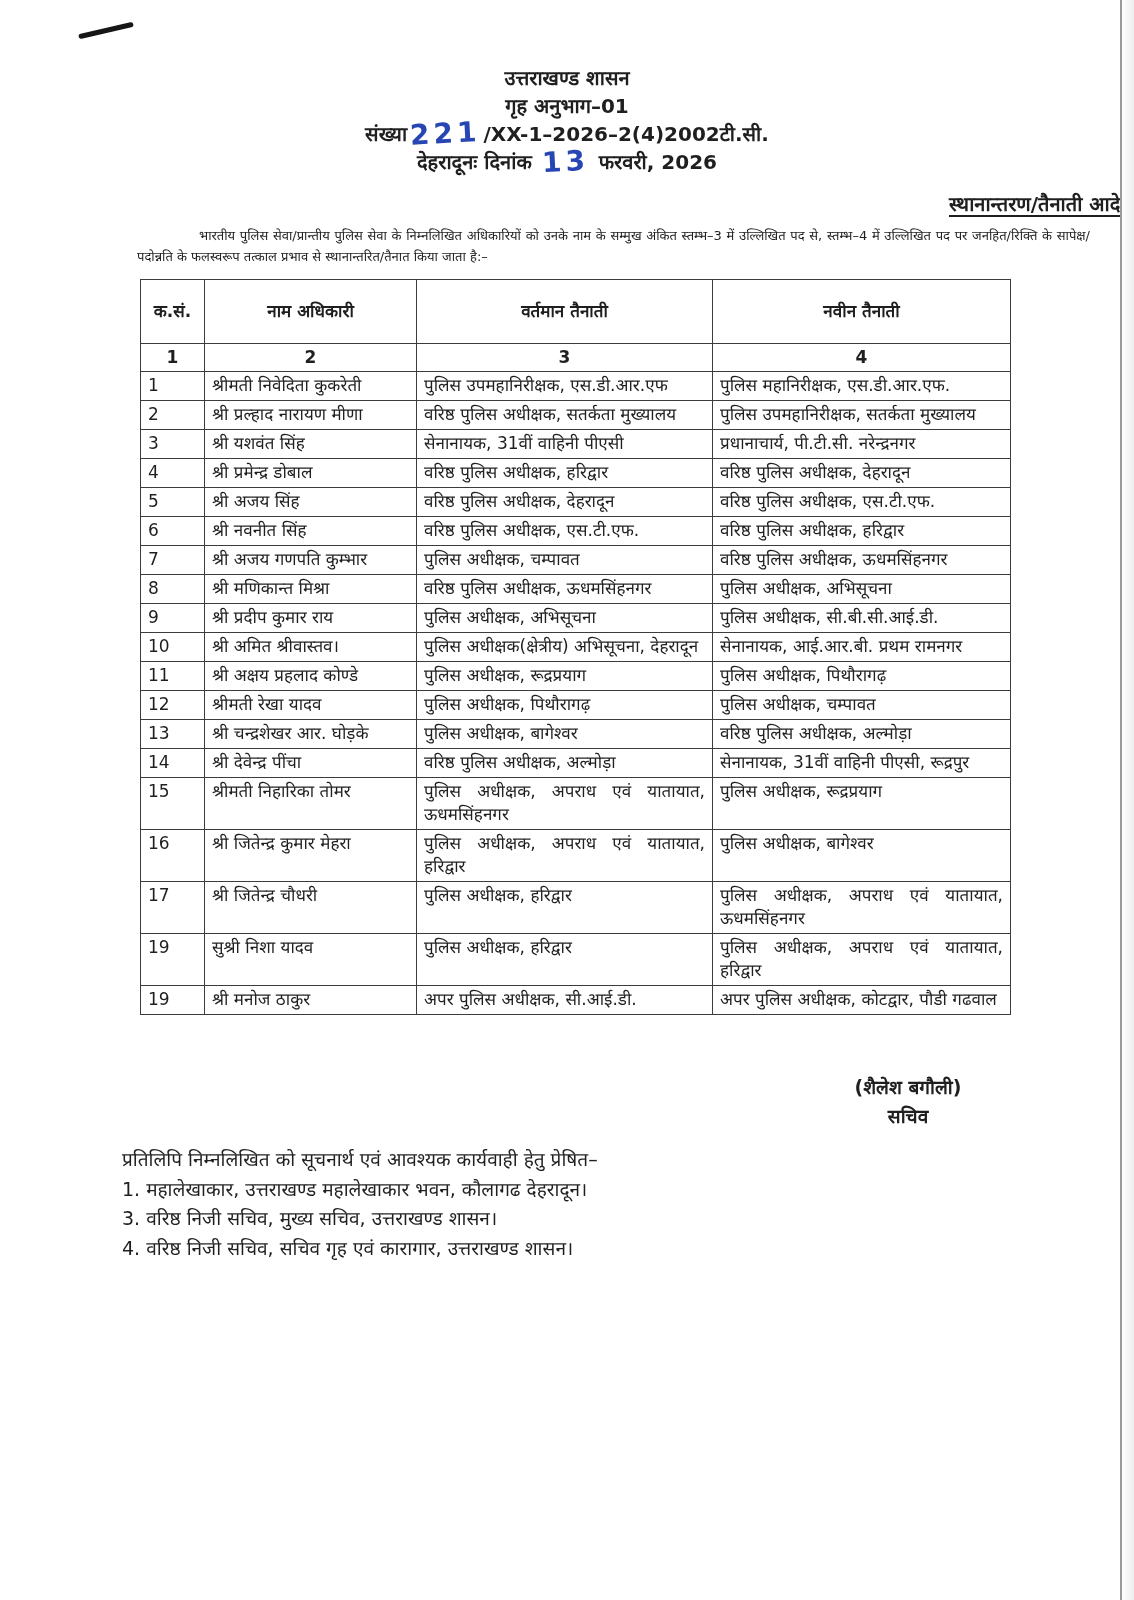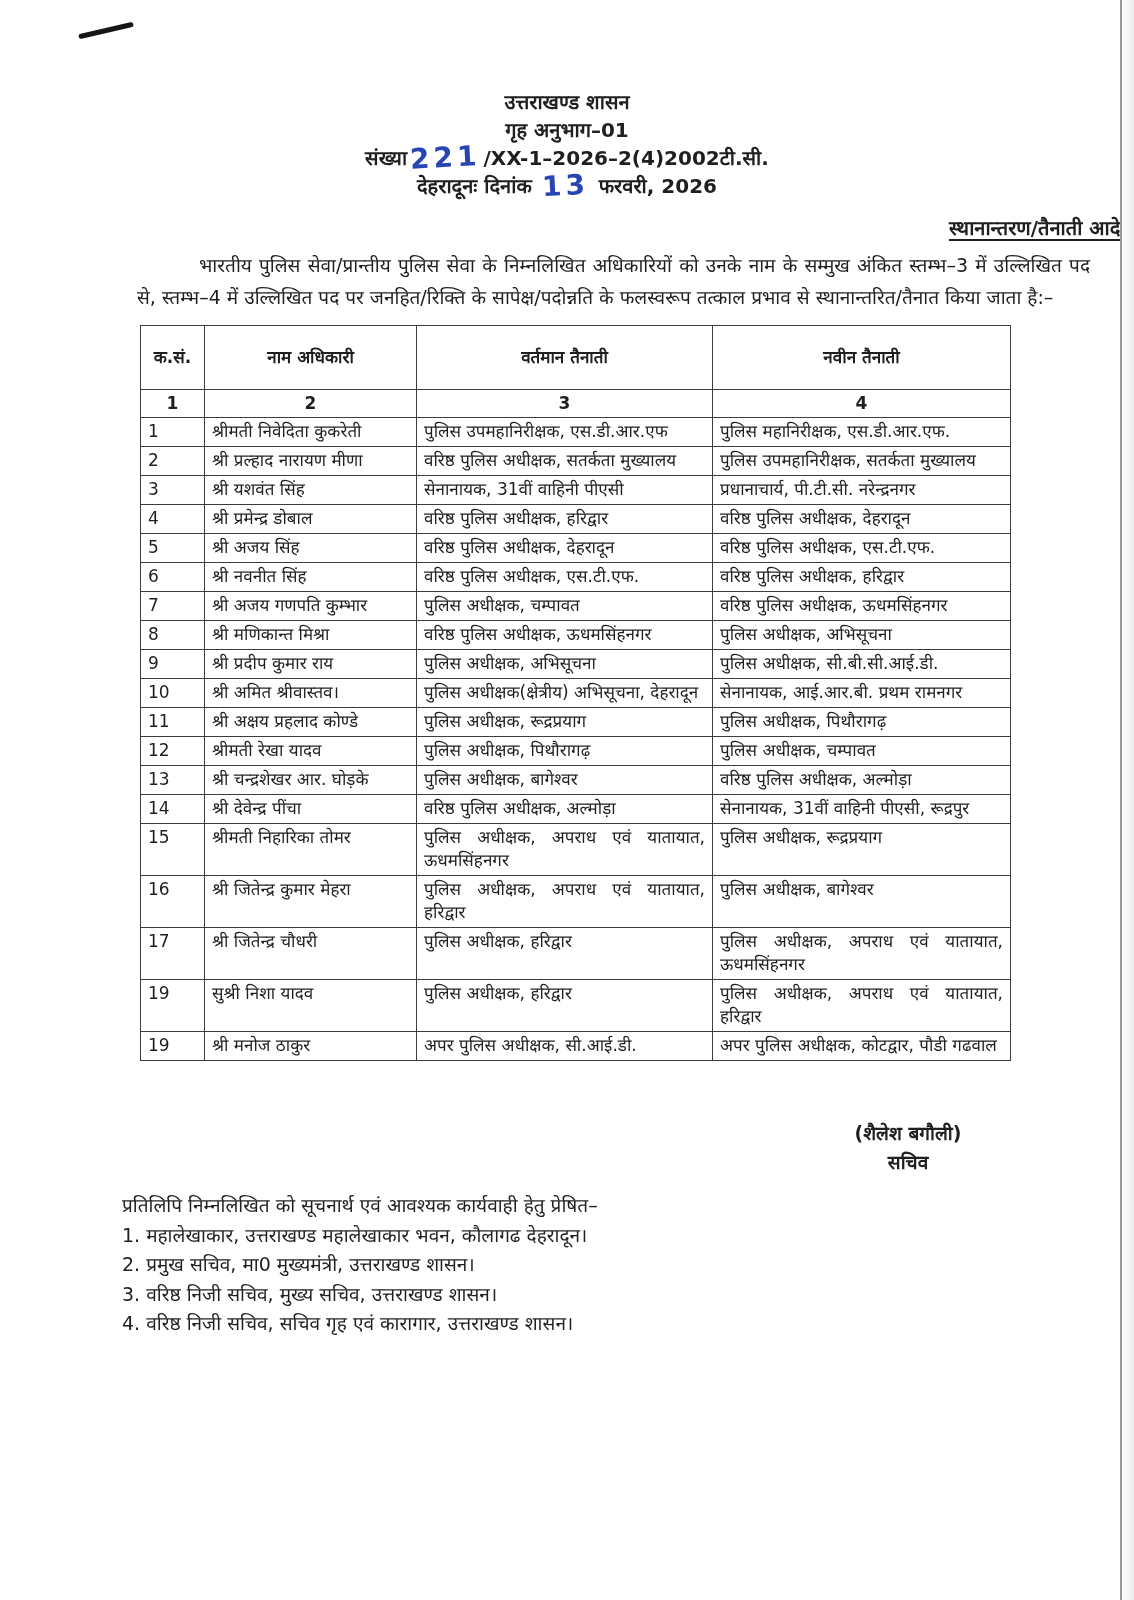--- a/index.html
+++ b/index.html
@@ -18,34 +18,34 @@
     position:absolute;left:78px;top:28px;width:56px;height:5px;
     background:#161616;border-radius:3px;transform:rotate(-13deg);
   }
   .page-edge{
     position:absolute;top:0;right:0;width:12px;height:1600px;
     background:linear-gradient(to right,#ffffff,#ededed);
     border-left:2px solid #9a9a9a;
   }
 
   
-  .doc-header{padding-top:88px;text-align:center;font-weight:bold;font-size:20px;line-height:28px;}
+  .doc-header{padding-top:64px;text-align:center;font-weight:bold;font-size:20px;line-height:28px;}
   .doc-header .line{white-space:nowrap;}
   .hand{
     display:inline-block;color:#2746b4;font-size:28px;line-height:20px;
     letter-spacing:4px;transform:rotate(-3deg);font-weight:bold;
     position:relative;top:2px;margin:0 3px;
   }
   .doc-title{
     margin-top:14px;text-align:right;font-weight:bold;font-size:20px;
   }
   .doc-title span{text-decoration:underline;text-underline-offset:4px;text-decoration-thickness:1.5px;}
 
   .intro{
-    margin:8px 44px 6px 137px;width:953px;font-size:19px;line-height:32px;
+    margin:8px 44px 6px 137px;width:953px;font-size:13px;line-height:21px;
     text-align:justify;text-indent:62px;
   }
 
   
   table.transfer{
     margin:12px 0 0 140px;width:870px;border-collapse:collapse;
     font-size:17px;table-layout:fixed;
   }
   table.transfer th, table.transfer td{
     border:1.6px solid #3c3c3c;padding:2px 7px 3px;vertical-align:top;line-height:23px;
@@ -238,19 +238,18 @@
 
   <div class="sig-block">
     <div>(शैलेश बगौली)</div>
     <div>सचिव</div>
   </div>
 
   <div class="footer-block">
     <div class="fitem">प्रतिलिपि निम्नलिखित को सूचनार्थ एवं आवश्यक कार्यवाही हेतु प्रेषित–</div>
     <div>
         <div class="fitem">1. महालेखाकार, उत्तराखण्ड महालेखाकार भवन, कौलागढ देहरादून।</div>
-        <div class="fitem">2. प्रमुख सचिव, मा0 मुख्यमंत्री, उत्तराखण्ड शासन।</div>
         <div class="fitem">3. वरिष्ठ निजी सचिव, मुख्य सचिव, उत्तराखण्ड शासन।</div>
         <div class="fitem">4. वरिष्ठ निजी सचिव, सचिव गृह एवं कारागार, उत्तराखण्ड शासन।</div>
       </div>
   </div>
 
 </div>
 
 </body></html>

